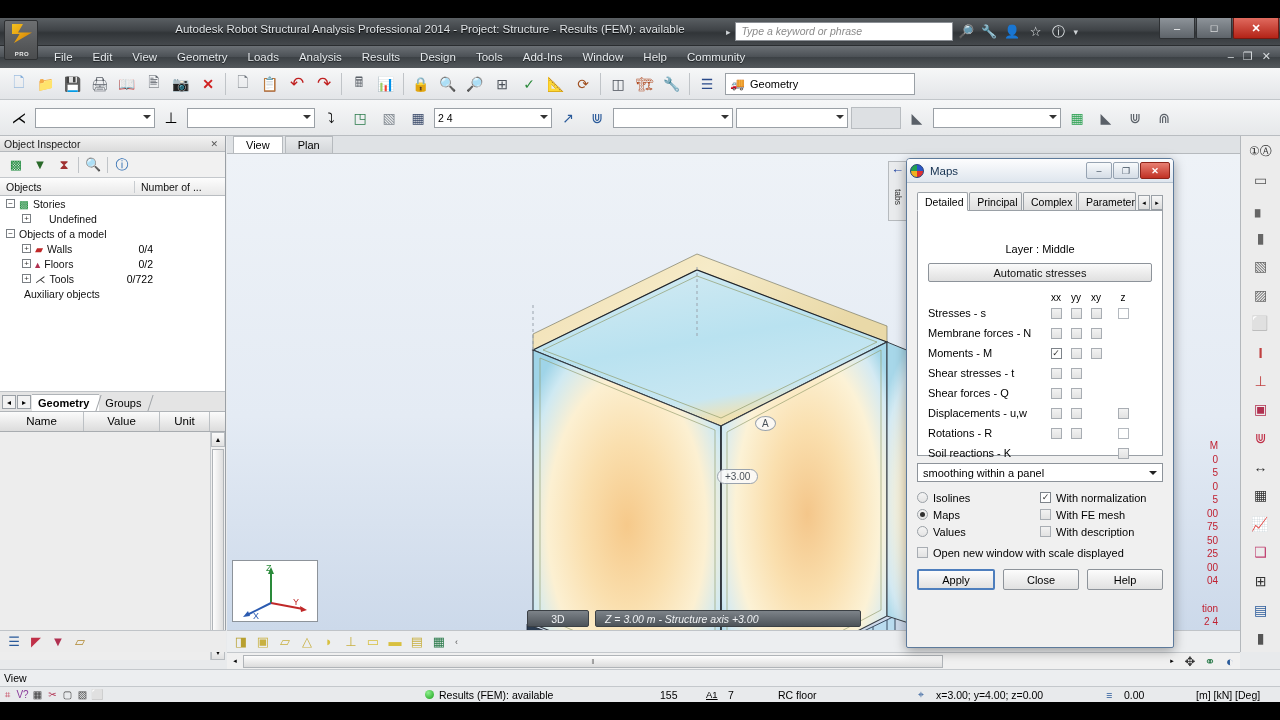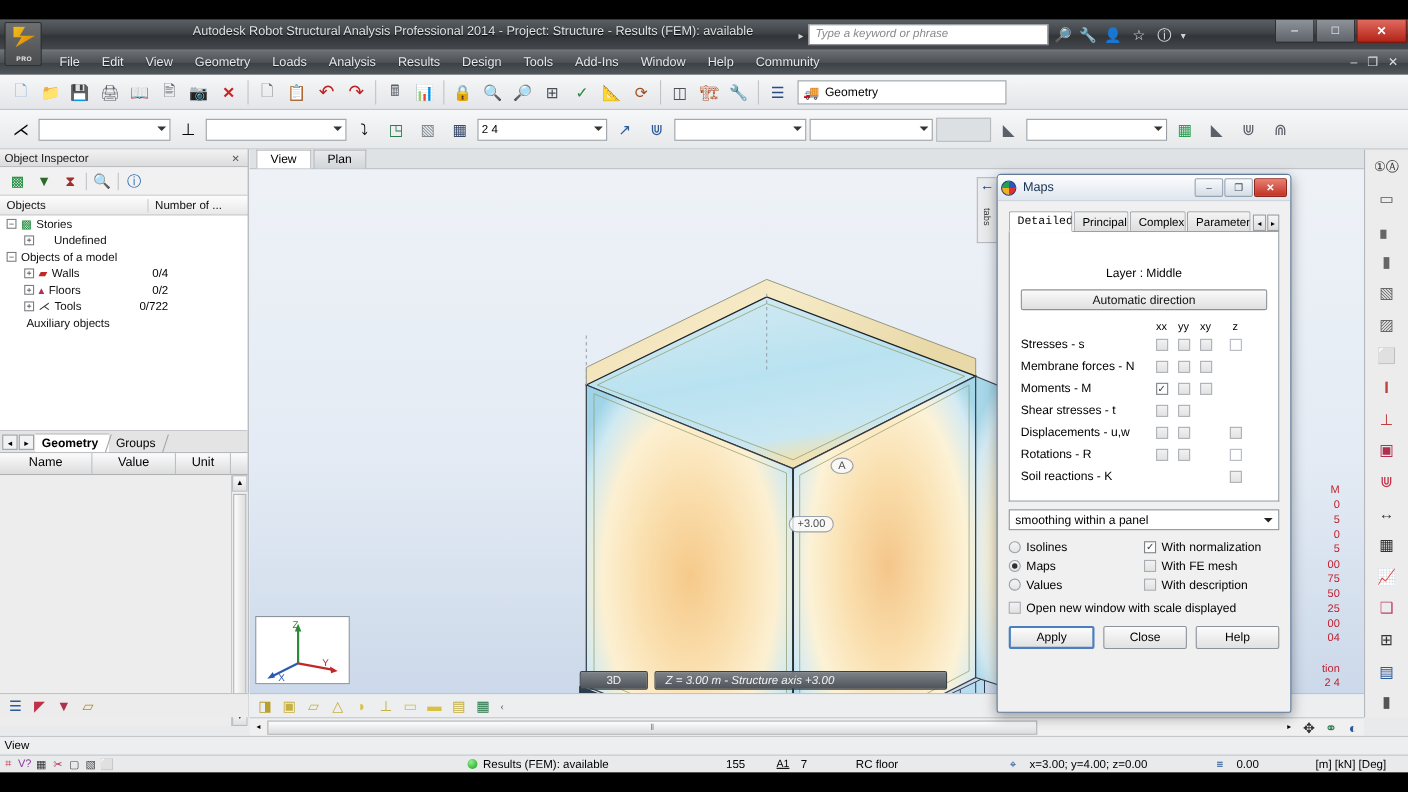--- a/index.html
+++ b/index.html
@@ -207,21 +207,21 @@
   .dwc { width:26px;height:17px; border:1px solid #96a3b2; border-radius:2px;
     background:linear-gradient(to bottom,#f8fafc,#d5dde6); display:flex;align-items:center;justify-content:center;font-size:9px;color:#3b4a5a; }
   .dwc.close { width:30px; background:linear-gradient(to bottom,#e87f72,#c03124); border-color:#8d241a; color:#fff; font-weight:bold; }
   .dlg-body { padding:8px 10px 6px 10px; }
   .dtabs { display:flex; align-items:flex-end; height:20px; border-bottom:1px solid #9aa0a6; }
   .dtab {
     padding:3px 7px 2px 7px; font-size:10.5px; border:1px solid #9aa0a6; border-bottom:none;
     background:linear-gradient(to bottom,#f4f4f4,#dedede); margin-right:1px; border-radius:2px 2px 0 0;
     white-space:nowrap; overflow:hidden; max-width:58px;
   }
-  .dtab.active { background:#fff; border-bottom:1px solid #fff; margin-bottom:-1px;font-family:Liberation Mono, monospace; }
+  .dtab.active { background:#fff; border-bottom:1px solid #fff; margin-bottom:-1px; }
   .dtab-nav { width:13px;height:15px;border:1px solid #9aa0a6;background:linear-gradient(to bottom,#f6f6f6,#dcdcdc);
     display:flex;align-items:center;justify-content:center;font-size:7px; margin-left:1px; }
   .dpanel { border:1px solid #9aa0a6; border-top:none; background:#fff; padding:10px 10px 8px 10px; height:245px; }
   .layer-line { text-align:center; font-size:11px; margin:22px 0 8px 0; }
   .auto-dir-btn {
     width:100%; height:19px; border:1px solid #8d939a; border-radius:2px;
     background:linear-gradient(to bottom,#fafafa,#e0e0e0); font-size:11px;
     display:flex; align-items:center; justify-content:center; color:#111;
   }
   .grid-hdr { display:flex; font-size:10px; margin-top:10px; }
@@ -673,21 +673,21 @@
         <div class="dtab active">Detailed</div>
         <div class="dtab">Principal</div>
         <div class="dtab">Complex</div>
         <div class="dtab">Parameters</div>
         <div class="dtab-nav">◂</div>
         <div class="dtab-nav">▸</div>
       </div>
 
       <div class="dpanel">
         <div class="layer-line">Layer : Middle</div>
-        <div class="auto-dir-btn">Automatic direction</div>
+        <div class="auto-dir-btn">Automatic stresses</div>
 
         <div class="grid-hdr">
           <div class="lbl"></div>
           <div class="cbcol">xx</div>
           <div class="cbcol">yy</div>
           <div class="cbcol">xy</div>
           <div class="cbcol z">z</div>
         </div>
 
         <div class="grow">
@@ -726,20 +726,31 @@
           <div class="cbwrap">
               <span class="cb"></span>
             </div>
           <div class="cbwrap">
               <span class="cb"></span>
             </div>
           <div class="cbwrap z"></div>
         </div>
         <div class="grow">
           <div class="lbl">Shear stresses - t</div>
+          <div class="cbwrap">
+              <span class="cb"></span>
+            </div>
+          <div class="cbwrap">
+              <span class="cb"></span>
+            </div>
+          <div class="cbwrap"></div>
+          <div class="cbwrap z"></div>
+        </div>
+        <div class="grow">
+          <div class="lbl">Shear forces - Q</div>
           <div class="cbwrap">
               <span class="cb"></span>
             </div>
           <div class="cbwrap">
               <span class="cb"></span>
             </div>
           <div class="cbwrap"></div>
           <div class="cbwrap z"></div>
         </div>
         <div class="grow">

